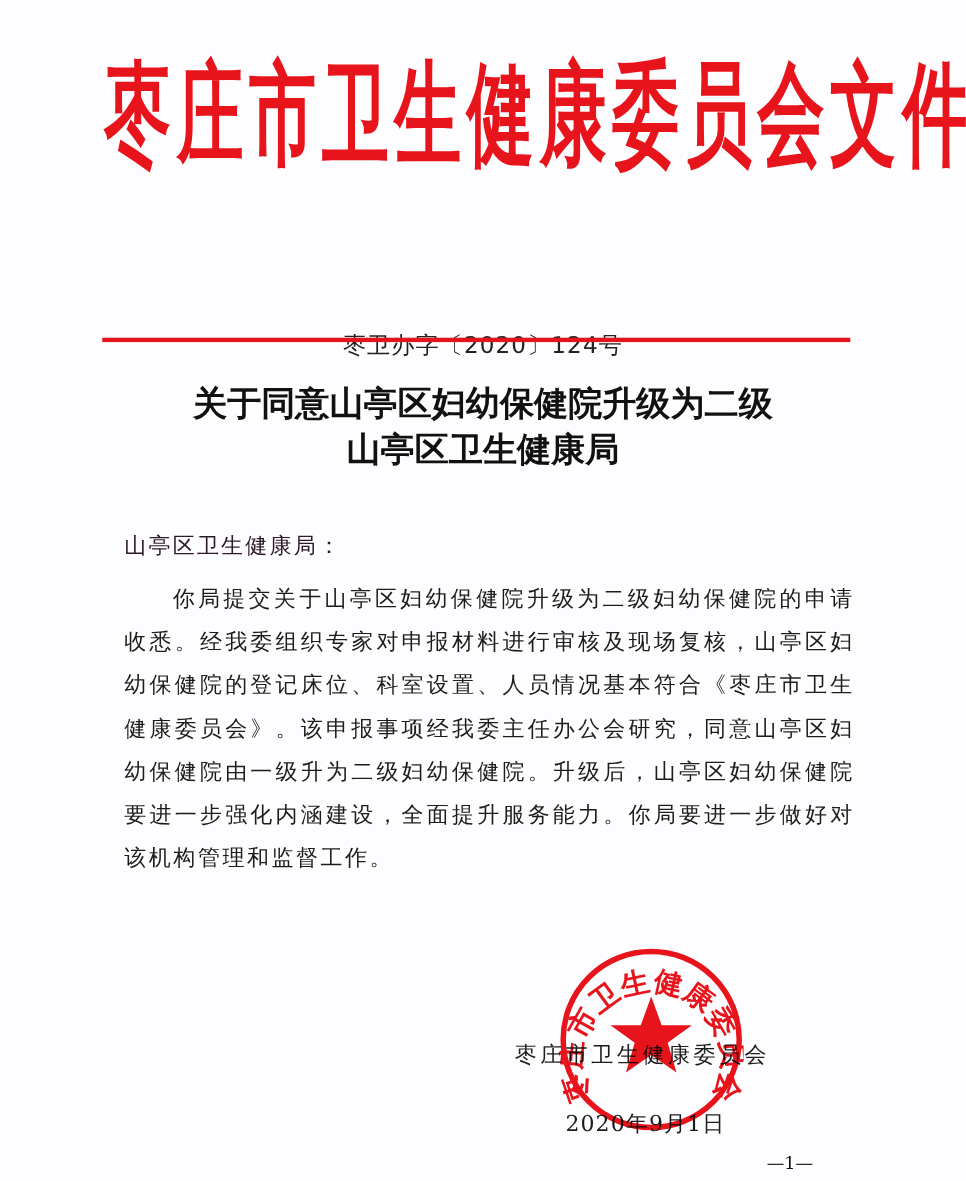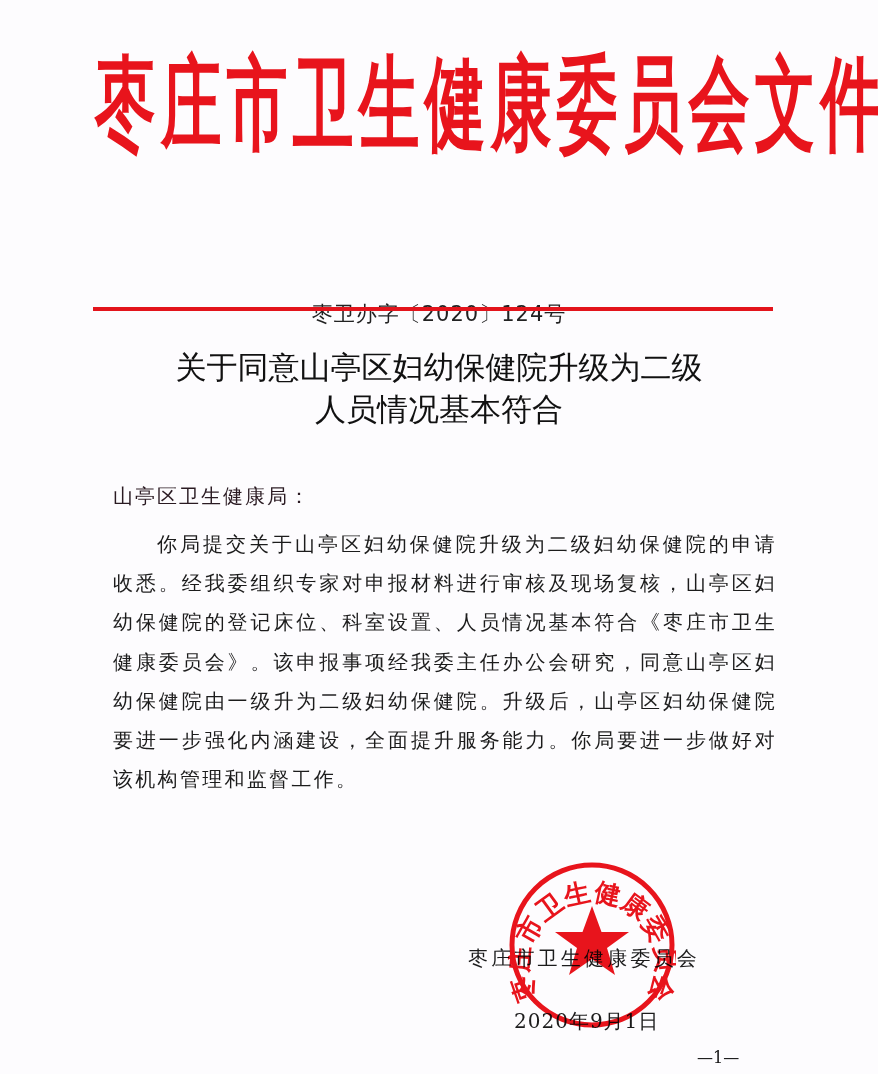--- a/index.html
+++ b/index.html
@@ -55,21 +55,21 @@
       width: 680px;
       height: 4px;
       background: #e3141c;
     }
 
     .doc-title {
       left: 0;
       width: 878px;
       text-align: center;
       font-size: 31px;
-      font-weight: normal;
+      font-weight: bold;
       color: #111;
       line-height: 42px;
       font-family: "DejaVu Serif", "Liberation Serif", serif;
     }
     .doc-title.l1 { top: 346px; }
     .doc-title.l2 { top: 388px; }
 
     .salutation {
       left: 113px;
       top: 483px;
@@ -144,21 +144,21 @@
   <span>会</span>
   <span>文</span>
   <span>件</span>
 </div>
 
 <div class="abs doc-number">枣卫办字〔2020〕124号</div>
 
 <div class="abs red-rule"></div>
 
 <div class="abs doc-title l1">关于同意山亭区妇幼保健院升级为二级</div>
-<div class="abs doc-title l2">人员情况基本符合</div>
+<div class="abs doc-title l2">山亭区卫生健康局</div>
 
 <div class="abs salutation">山亭区卫生健康局：</div>
 
 <p class="abs body-text">你局提交关于山亭区妇幼保健院升级为二级妇幼保健院的申请收悉。经我委组织专家对申报材料进行审核及现场复核，山亭区妇幼保健院的登记床位、科室设置、人员情况基本符合《枣庄市卫生健康委员会》。该申报事项经我委主任办公会研究，同意山亭区妇幼保健院由一级升为二级妇幼保健院。升级后，山亭区妇幼保健院要进一步强化内涵建设，全面提升服务能力。你局要进一步做好对该机构管理和监督工作。</p>
 
 <div class="abs seal">
   <svg width="168" height="170" viewBox="0 0 168 170">
     <defs>
       <path id="seal-arc" d="M 30 138 A 64 64 0 1 1 140 138" fill="none"></path>
     </defs>

